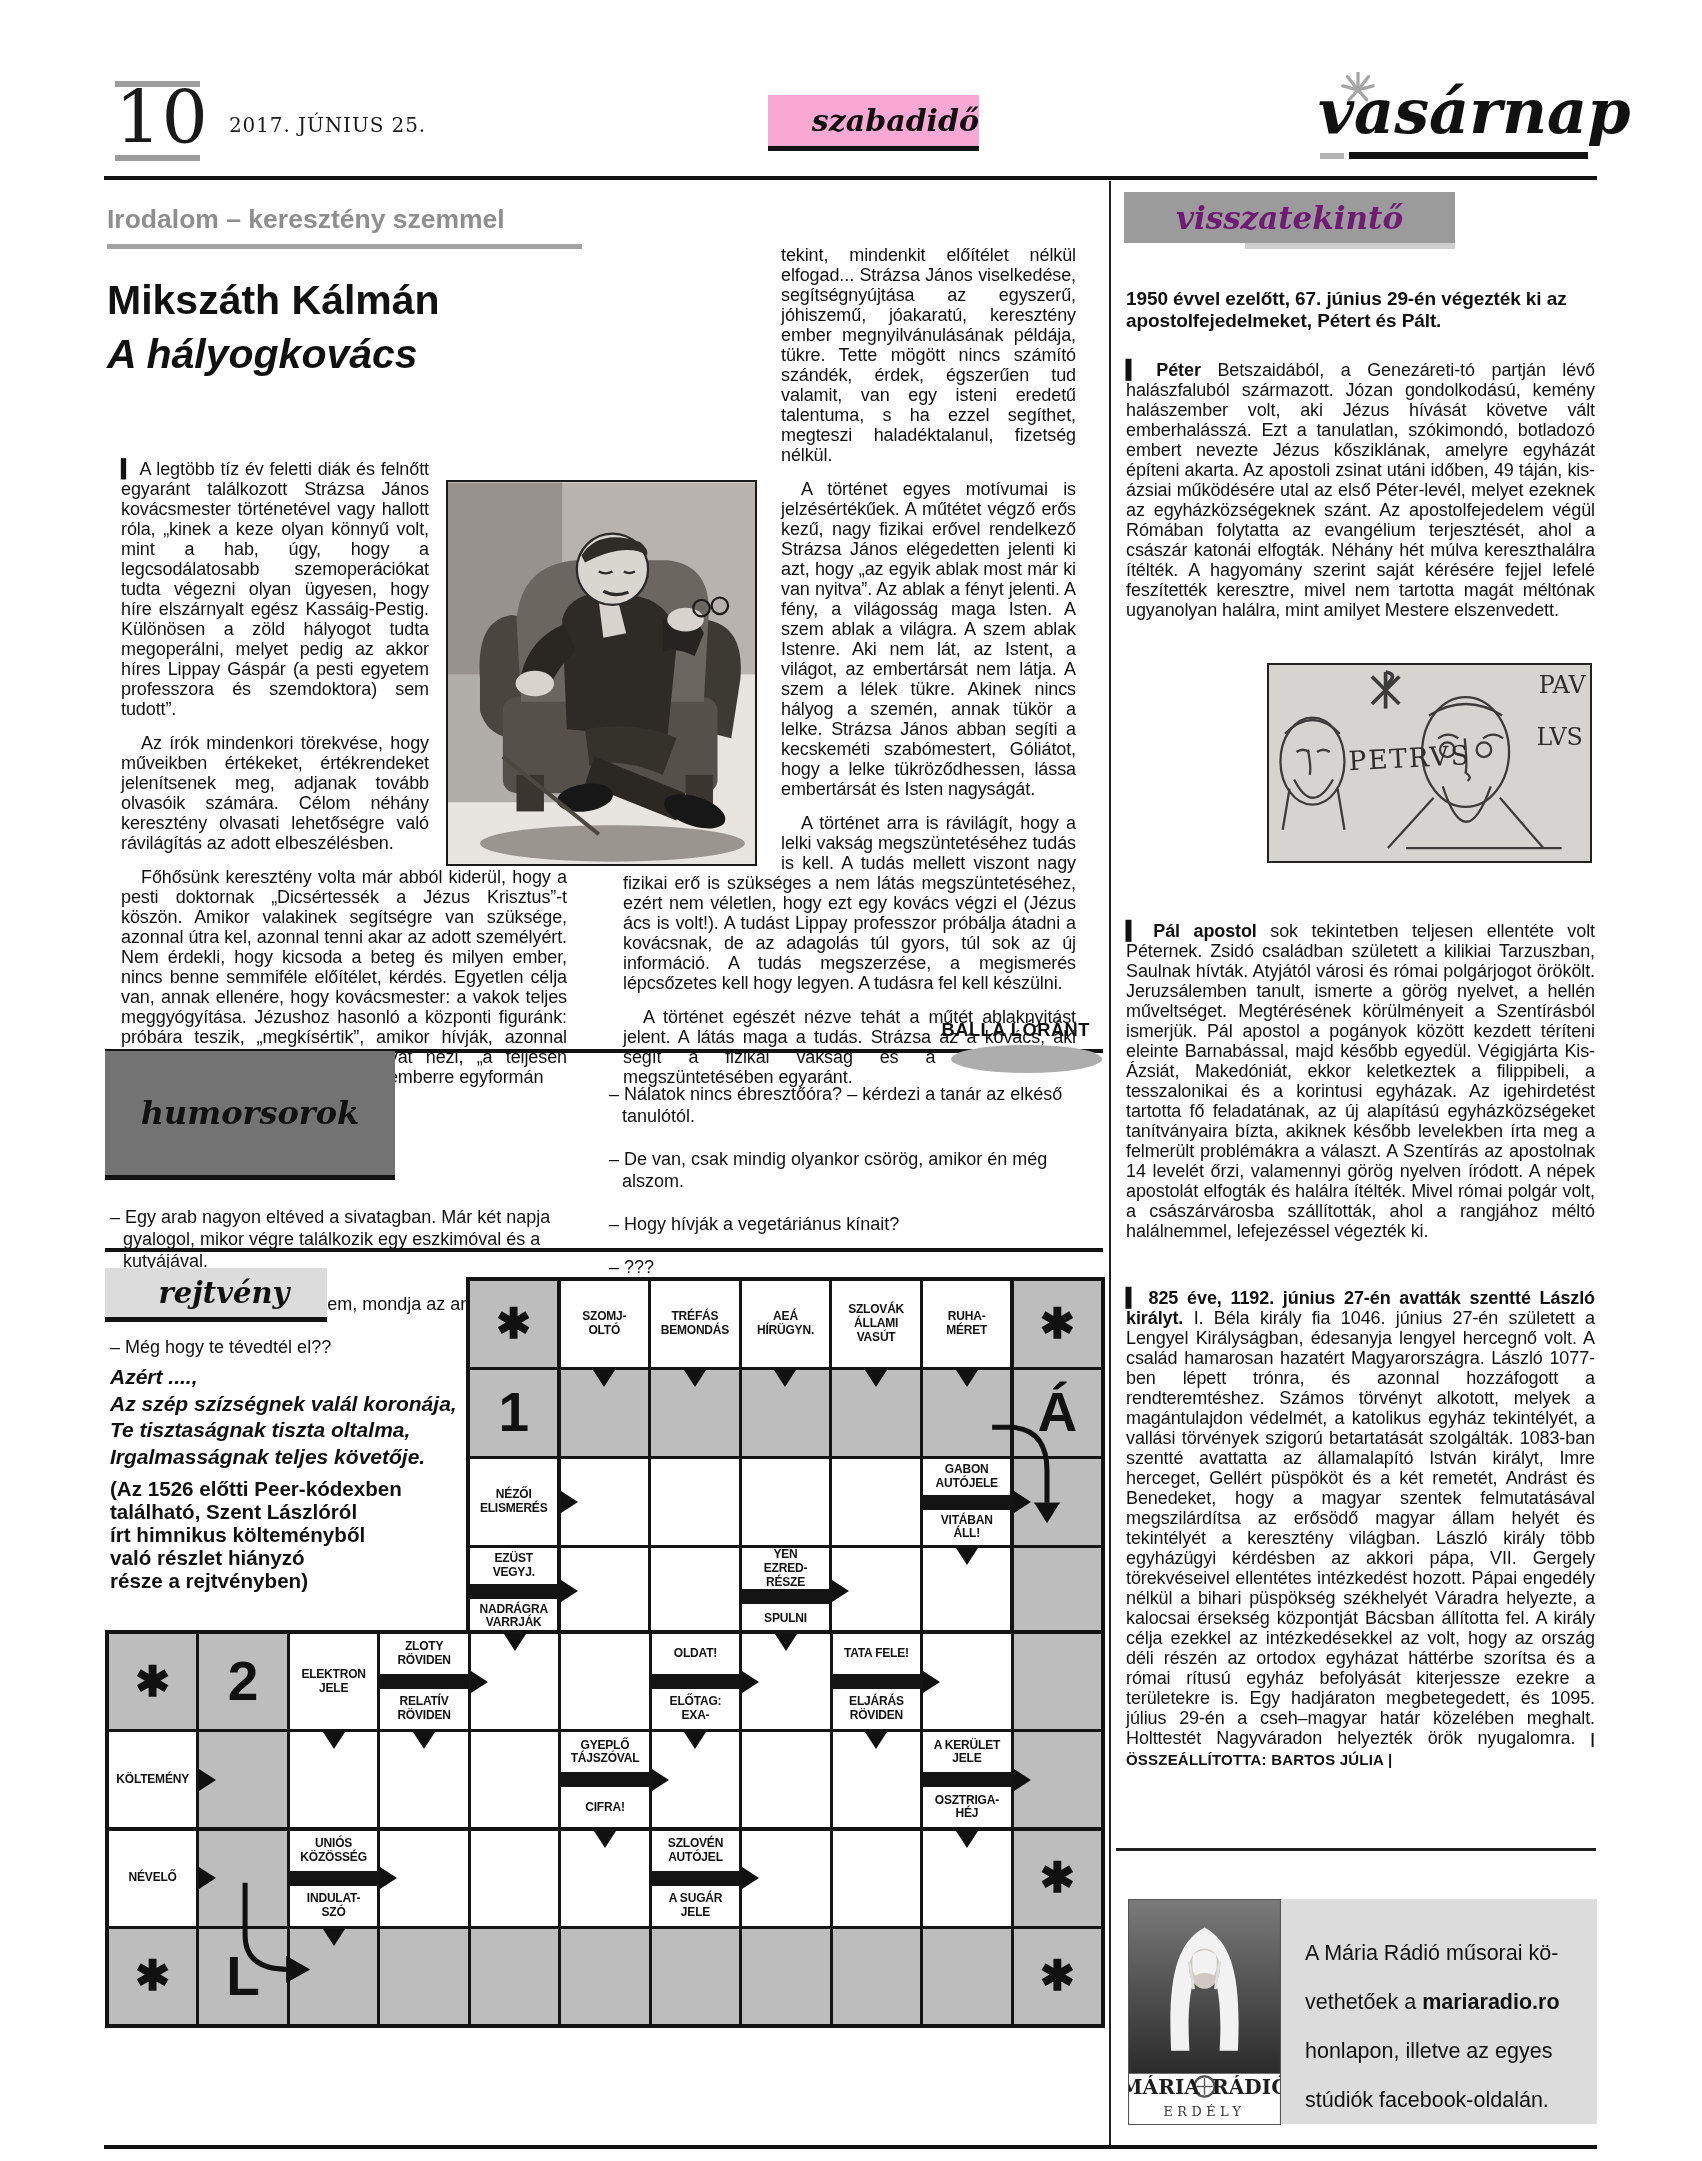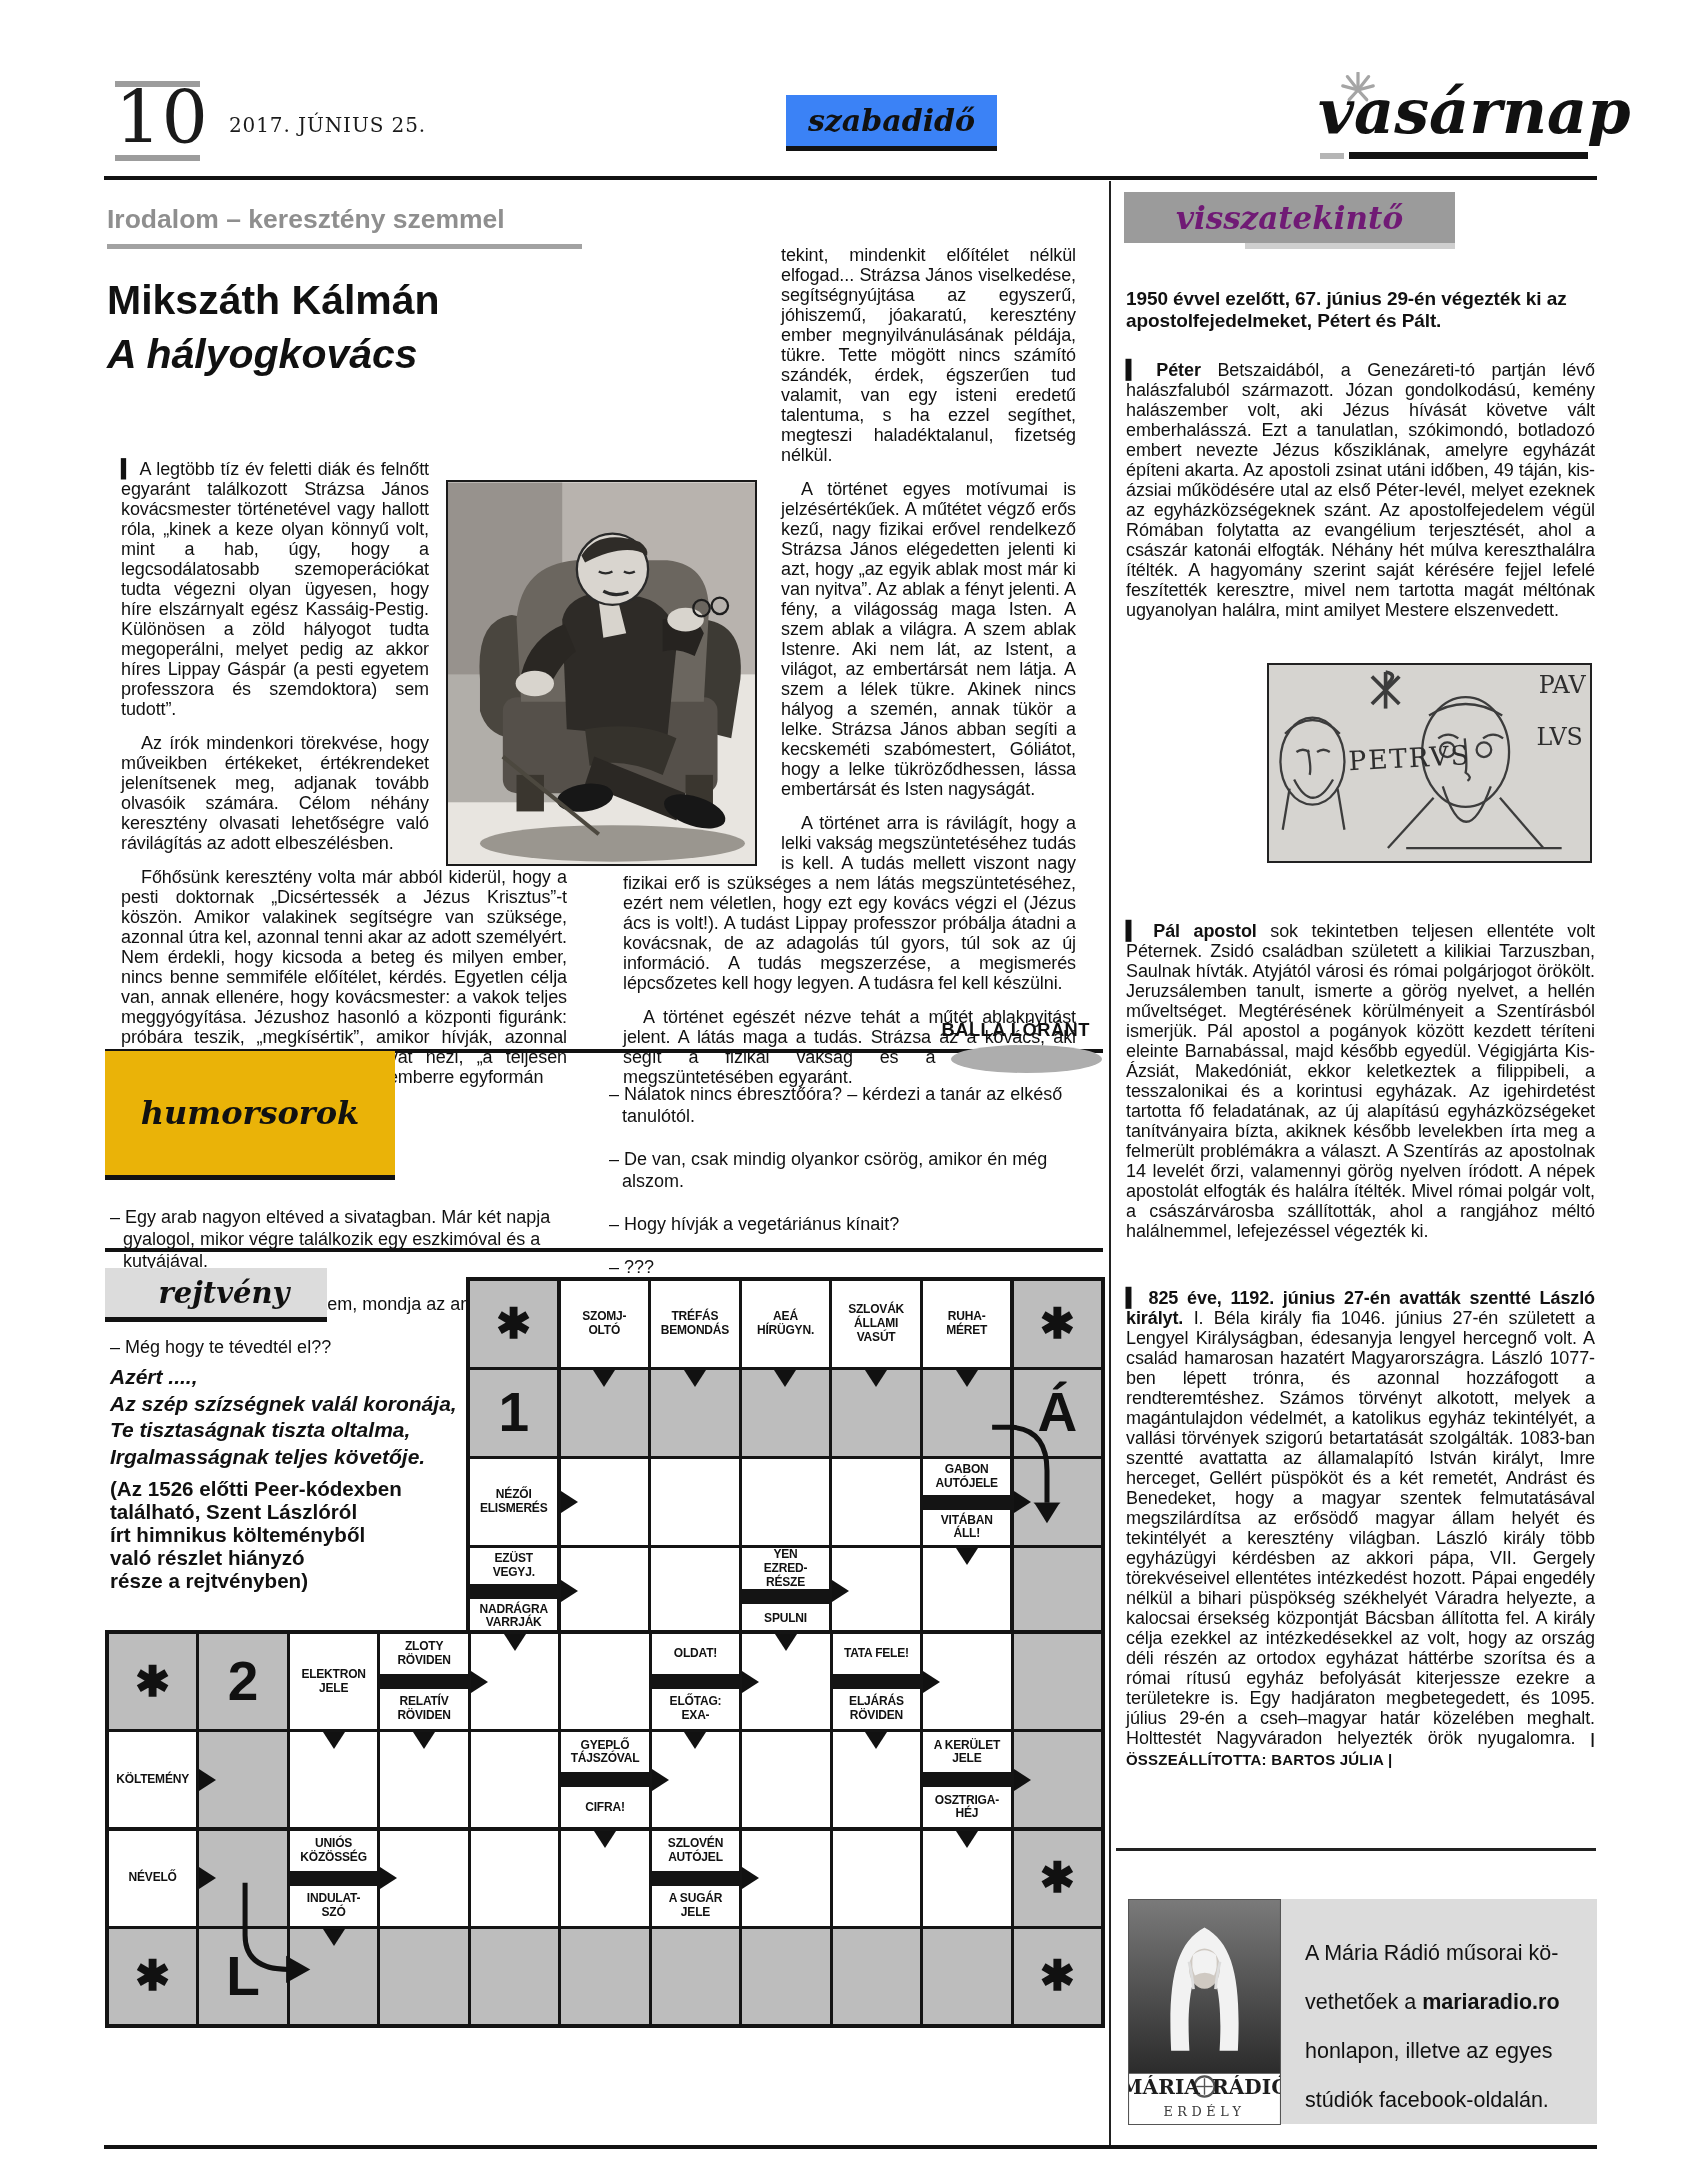--- a/index.html
+++ b/index.html
@@ -6,22 +6,22 @@
   #page{position:relative;width:1702px;height:2161px;background:#fff;color:#111;
         font-family:"Liberation Sans",sans-serif;overflow:hidden;}
   .abs{position:absolute;}
 
   
   .gbar{position:absolute;background:#9c9c9c;}
   #page-number{position:absolute;left:115px;top:83px;width:105px;font-family:"DejaVu Serif",serif;
      font-size:73px;line-height:69px;font-weight:400;color:#1a1a1a;}
   #date{position:absolute;left:229px;top:113px;font-family:"DejaVu Serif",serif;font-size:20px;
      letter-spacing:0.9px;color:#1a1a1a;}
-  #szabadido-box{position:absolute;left:786px;top:95px;width:211px;height:51px;background:#3b82f6;
-     border-bottom:5.5px solid #121212;display:flex;align-items:center;justify-content:center;}
+  #szabadido-box{position:absolute;left:768px;top:95px;width:211px;height:51px;background:#f9a8d4;
+     border-bottom:5.5px solid #121212;display:flex;align-items:center;justify-content:flex-end;}
   #szabadido-box span{font-family:"DejaVu Serif",serif;font-style:italic;font-weight:bold;font-size:30px;}
   #masthead{position:absolute;left:1318px;top:77px;width:275px;text-align:right;
      font-family:"DejaVu Serif",serif;font-style:italic;font-weight:bold;font-size:62px;line-height:69px;}
   #masthead-underline{position:absolute;left:1349px;top:152px;width:239px;height:7.3px;background:#121212;}
   #masthead-gray{position:absolute;left:1320px;top:153px;width:24px;height:6px;background:#b5b5b5;}
   #header-rule{position:absolute;left:104px;top:176px;width:1493px;height:4.1px;background:#121212;}
   #v-divider{position:absolute;left:1109px;top:181px;width:2.3px;height:1967px;background:#222;}
 
   
   #kicker{position:absolute;left:107px;top:204px;font-size:26.5px;font-weight:bold;color:#8f8f8f;}
@@ -55,21 +55,21 @@
   #ad-img{position:absolute;left:1128px;top:1899px;width:151px;height:224px;border:0.9px solid #555;background:#444;}
   #ad-panel{position:absolute;left:1281px;top:1899px;width:316px;height:225px;background:#dcdcdc;}
   #ad-panel .adline{margin:11px 0 0 24px;font-size:21.5px;line-height:38px;}
   #ad-panel .adwrap{padding-top:24px;}
   .adbold{font-weight:bold;}
   #bottom-rule{position:absolute;left:104px;top:2145px;width:1493px;height:3.7px;background:#121212;}
 
   
   #humor-rule-top{position:absolute;left:105px;top:1049px;width:998px;height:4.1px;background:#121212;}
   #humor-rule-bottom{position:absolute;left:105px;top:1248px;width:998px;height:4.1px;background:#121212;}
-  #humor-box{position:absolute;left:105px;top:1051px;width:290px;height:124px;background:#eab308;
+  #humor-box{position:absolute;left:105px;top:1051px;width:290px;height:124px;background:#737373;
      border-bottom:5px solid #121212;display:flex;align-items:center;justify-content:center;}
   #humor-box span{font-family:"DejaVu Serif",serif;font-style:italic;font-weight:bold;font-size:32px;}
   #byline-ellipse{position:absolute;left:951px;top:1045px;width:151px;height:28px;border-radius:50%;background:#adadad;}
   .jokecol{position:absolute;width:488px;}
   .jokecol p{margin:0 0 21px 0;font-size:18px;line-height:22px;padding-left:13px;text-indent:-13px;text-align:left;}
   #jokes1{left:110px;top:1206px;}
   #jokes2{left:609px;top:1083px;}
 
   
   #rejtveny-box{position:absolute;left:105px;top:1268px;width:222px;height:49px;background:#dcdcdc;

